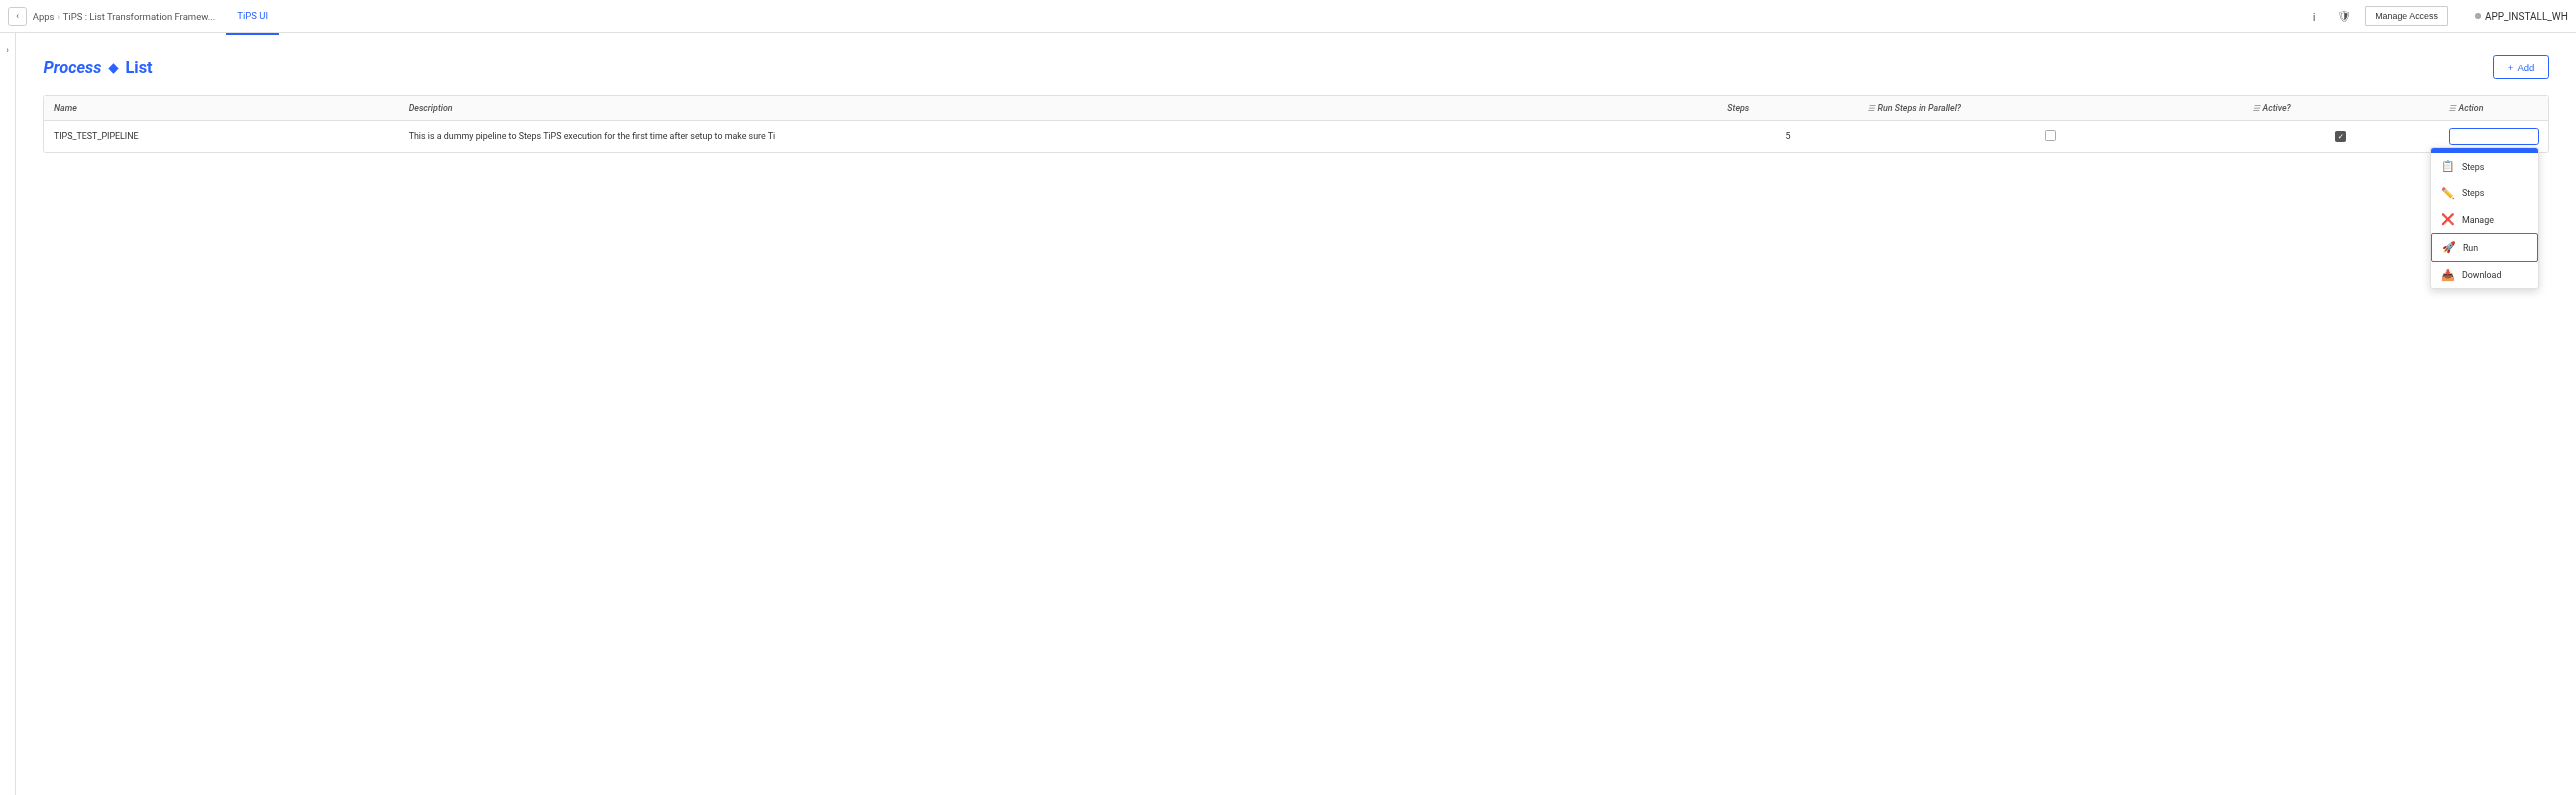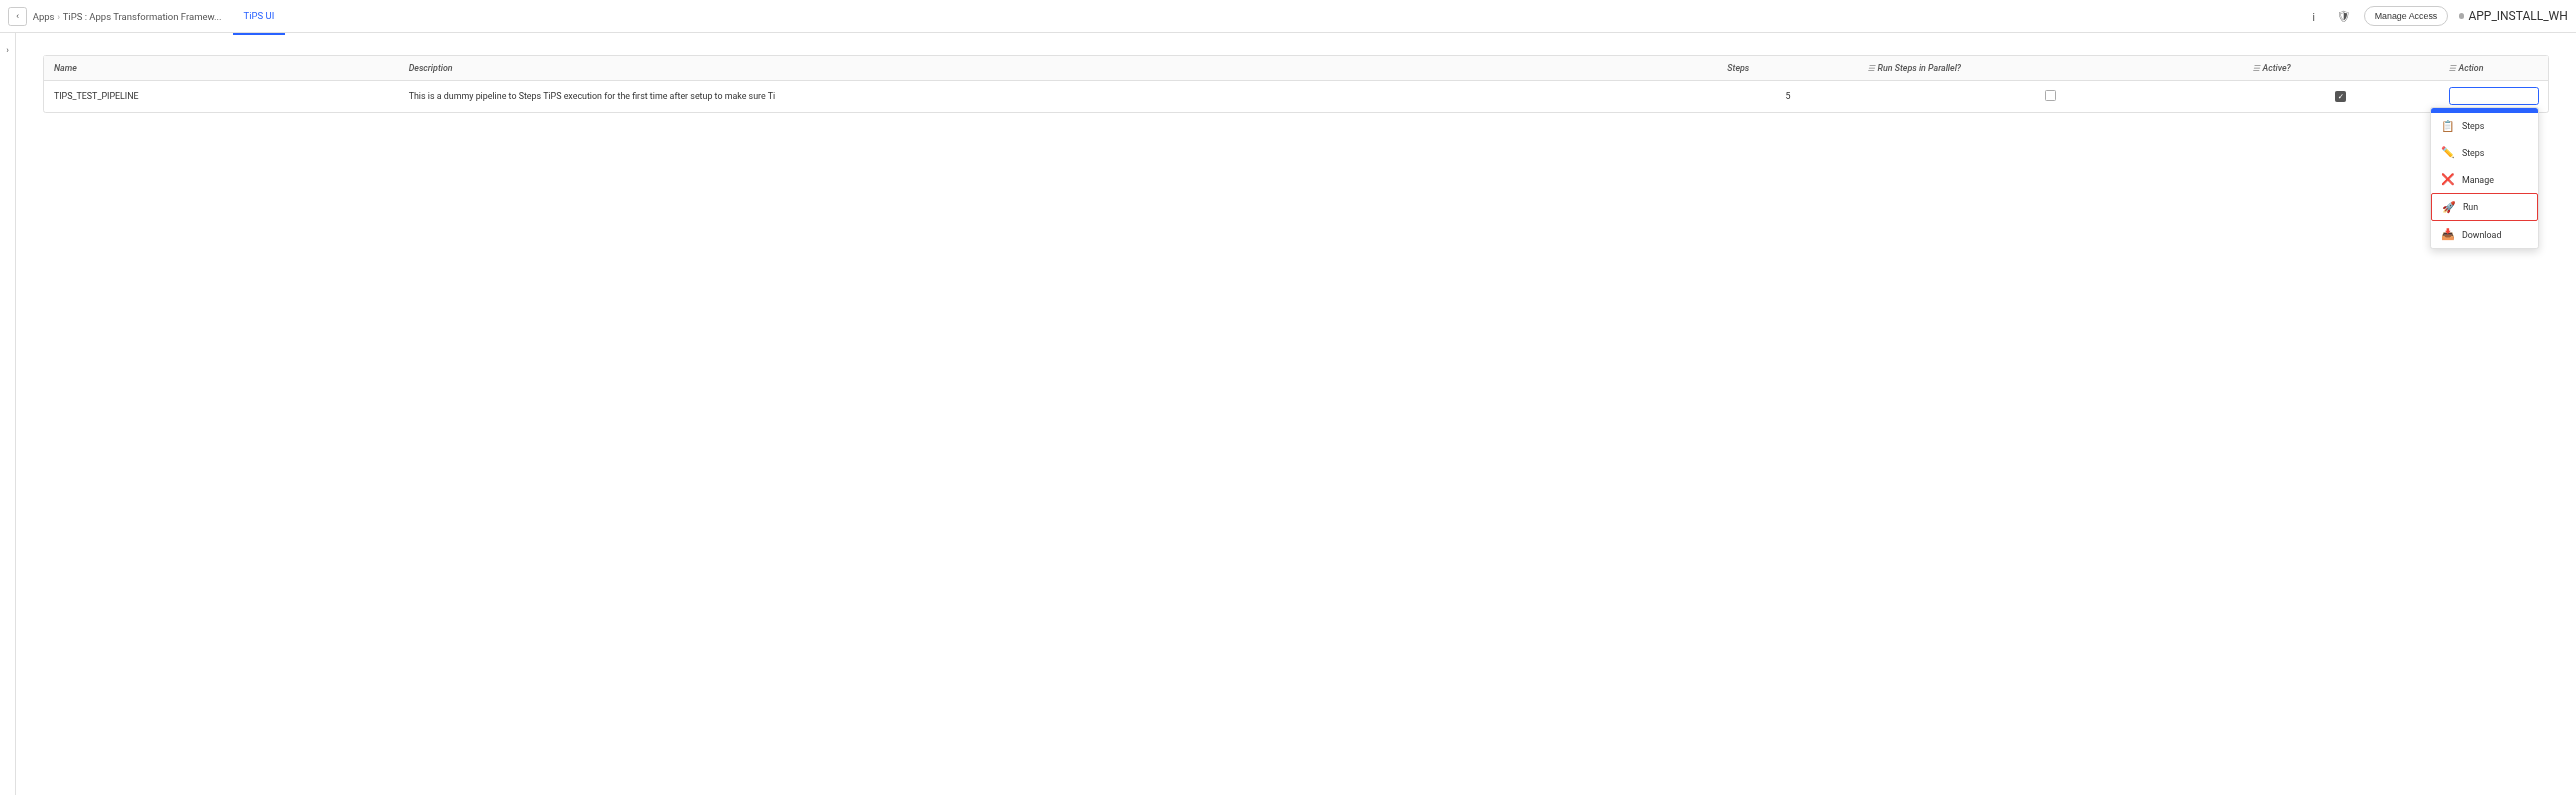--- a/index.html
+++ b/index.html
@@ -74,33 +74,34 @@
       align-items: center;
       justify-content: center;
       cursor: pointer;
       color: #555;
       font-size: 11px;
       border: none;
       background: none;
     }
     .manage-access-btn {
       border: 0.7px solid #ccc;
-      border-radius: 10px;
+      border-radius: 1px;
       padding: 4.1px 9.5px;
       font-size: 8.9px;
       cursor: pointer;
       background: #fff;
       color: #333;
     }
     .warehouse-badge {
       display: flex;
       align-items: center;
       gap: 4.1px;
-      font-size: 12px;
-      color: #333;
+      font-size: 10px;
+      color: #333;
+      margin-left: 16px;
     }
     .warehouse-dot {
       width: 5.5px;
       height: 5.5px;
       border-radius: 50%;
       background: #aaa;
     }
 
     .page-header {
       display: flex;
@@ -278,21 +279,21 @@
   </style>
 </head>
 <body>
 
 <div class="top-nav">
   <button class="back-btn">‹</button>
 
   <div class="nav-breadcrumb">
     <span>Apps</span>
     <span class="breadcrumb-sep">›</span>
-    <span>TiPS : Apps Transformation Framew...</span>
+    <span>TiPS : List Transformation Framew...</span>
   </div>
 
   <div class="nav-tabs">
     <div class="nav-tab active">TiPS UI</div>
   </div>
 
   <div class="nav-right">
     <button class="icon-btn">
       <span>ℹ</span>
     </button>
@@ -305,20 +306,31 @@
       <span>APP_INSTALL_WH</span>
     </div>
   </div>
 </div>
 
 <div class="layout-wrapper">
   <div class="sidebar-arrow">›</div>
 
   <div class="content-area">
 
+    <div class="page-header">
+      <div class="page-title">
+        <span class="page-title-text">Process</span>
+        <span class="page-title-dot">◆</span>
+        <span class="page-title-sub">List</span>
+      </div>
+      <button class="add-btn">
+        <span>+</span>
+        <span>Add</span>
+      </button>
+    </div>
 
     <div class="table-container">
       <table>
         <thead>
           <tr>
             <th>Name</th>
             <th>Description</th>
             <th>Steps</th>
             <th><span class="filter-icon">☰</span>Run Steps in Parallel?</th>
             <th><span class="filter-icon">☰</span>Active?</th>

